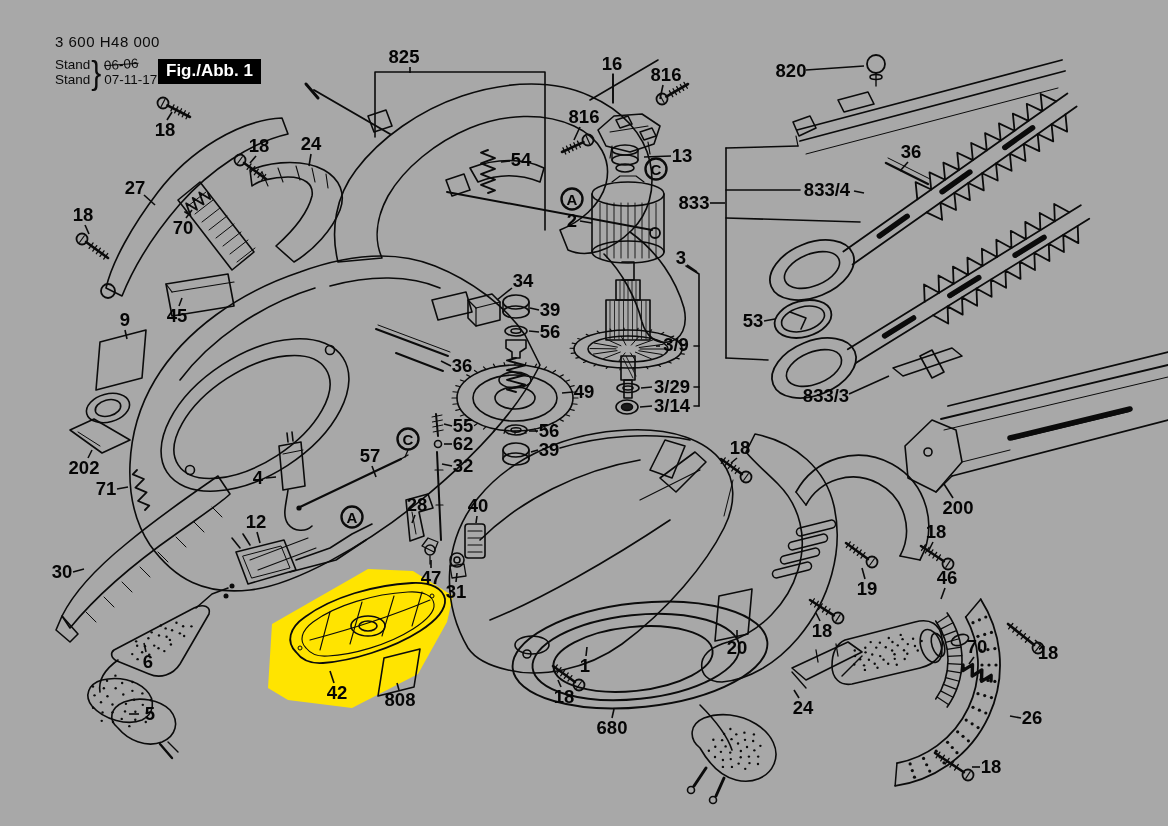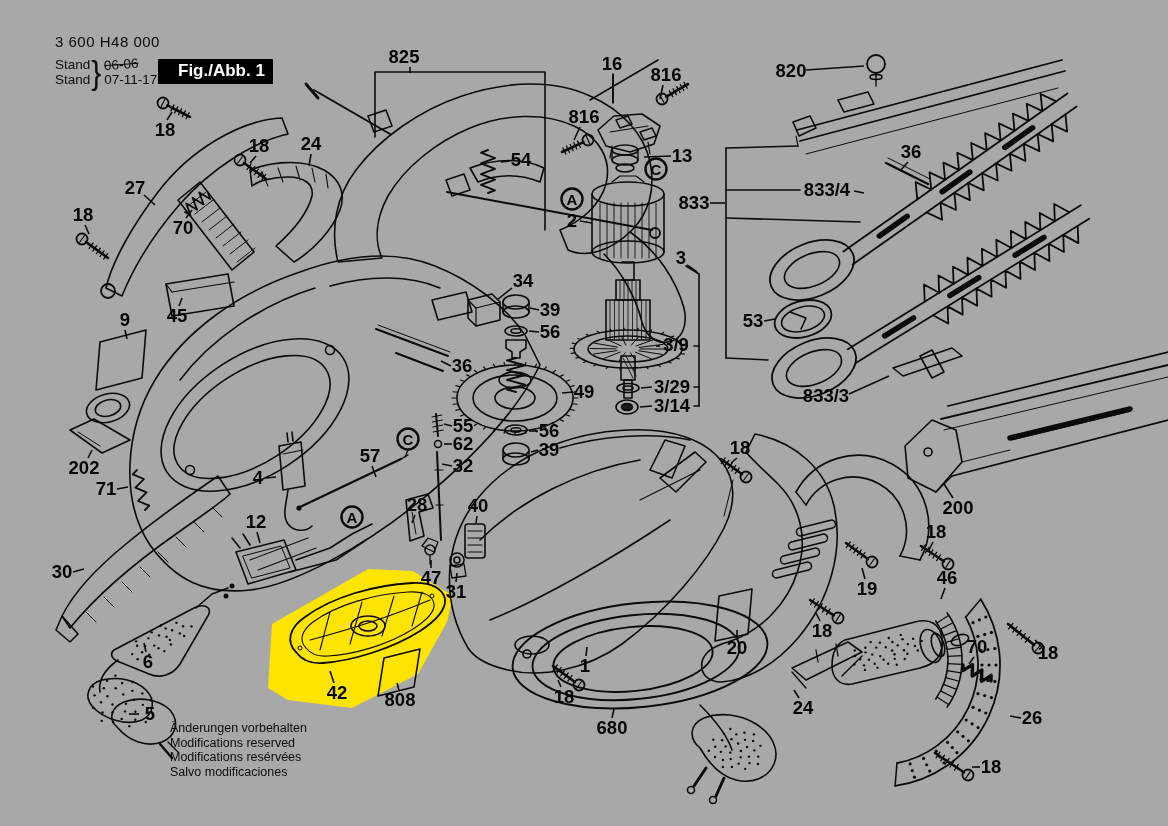--- a/index.html
+++ b/index.html
@@ -4,21 +4,21 @@
 <style>
   html,body{margin:0;padding:0;background:#777;}
   .stage{position:relative;width:1168px;height:826px;background:#a8a8a8;overflow:hidden;
          font-family:"Liberation Sans","DejaVu Sans",sans-serif;color:#0b0b0b;}
   svg{position:absolute;left:0;top:0;}
   .hdr{position:absolute;left:55px;top:33px;font-size:15px;letter-spacing:.5px;}
   .rev{position:absolute;left:55px;top:57px;display:flex;align-items:center;font-size:13.5px;line-height:15px;}
   .rev-brace{font-size:30px;font-weight:300;margin:0 3px 0 1px;transform:scaleY(1.1);}
   .strike{text-decoration:line-through;transform:rotate(-4deg);display:inline-block;}
   .figbox{position:absolute;left:158px;top:59px;background:#000;color:#fff;
-          font-size:17px;font-weight:bold;padding:2px 8px 3px 20px;}
+          font-size:17px;font-weight:bold;padding:2px 8px 3px 8px;}
   .notes{position:absolute;left:170px;top:721px;font-size:12.5px;line-height:14.6px;}
 </style>
 </head>
 <body>
 
 <div class="stage">
 
   <svg id="artwork" width="1168" height="826" viewBox="0 0 1168 826">
       <polygon points="272,624 368,569 413,571 453,596 447,622 418,674 352,708 288,700 268,688" fill="#ffe400" stroke="none"></polygon>
       <circle cx="163" cy="103" r="5.5" fill="none" stroke="#0b0b0b" stroke-width="1.8"></circle>
@@ -814,19 +814,13 @@
     </div>
     <div class="rev-brace">}</div>
     <div class="rev-dates">
       <div class="strike">06-06</div>
       <div>07-11-17</div>
     </div>
   </div>
 
   <div class="figbox">Fig./Abb. 1</div>
 
-  <div class="notes">
-    <div>Änderungen vorbehalten</div>
-    <div>Modifications reserved</div>
-    <div>Modifications resérvées</div>
-    <div>Salvo modificaciones</div>
-  </div>
 </div>
 
 </body></html>

